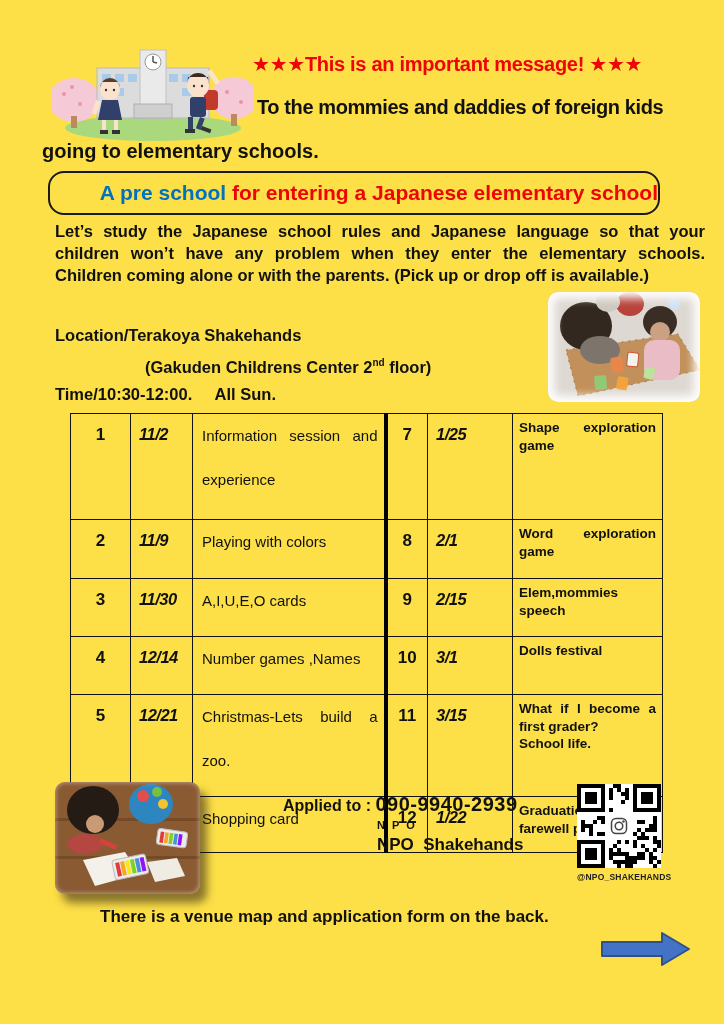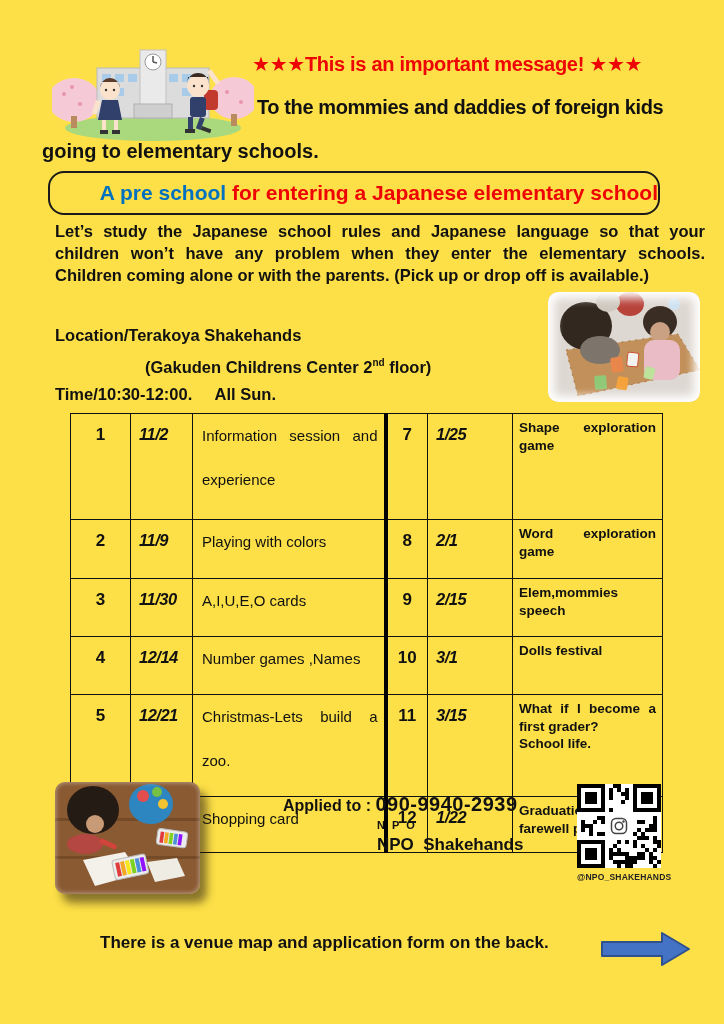--- a/index.html
+++ b/index.html
@@ -65,21 +65,21 @@
   .finder{position:absolute;width:28px;height:28px;border:4px solid #000;box-sizing:border-box;}
   .finder::after{content:"";position:absolute;left:4px;top:4px;width:12px;height:12px;background:#000;}
   #f-tl{left:0;top:0;} #f-tr{right:0;top:0;} #f-bl{left:0;bottom:0;}
   #qr-center{position:absolute;left:29px;top:29px;width:26px;height:26px;background:#fff;border-radius:6px;
              display:flex;align-items:center;justify-content:center;}
   #qr-caption{margin-top:4px;font-size:8.5px;font-weight:bold;color:#222;letter-spacing:0.2px;}
 
   
   #organizers-box{left:115px;top:891px;width:556px;height:28px;border:1.5px solid #333;
                   display:flex;align-items:center;justify-content:center;font-size:15.5px;font-weight:bold;white-space:pre;}
-  #back-note{left:100px;top:933px;font-size:17px;font-weight:bold;}
+  #back-note{left:100px;top:907px;font-size:17px;font-weight:bold;}
   #arrow{left:600px;top:928px;}
 </style>
 </head>
 <body>
 
 <div id="page">
 
   <svg id="clipart" class="abs" viewBox="0 0 202 102" width="202" height="102">
     <ellipse cx="101" cy="86" rx="88" ry="13" fill="#a9d97c"></ellipse>
     <g>

